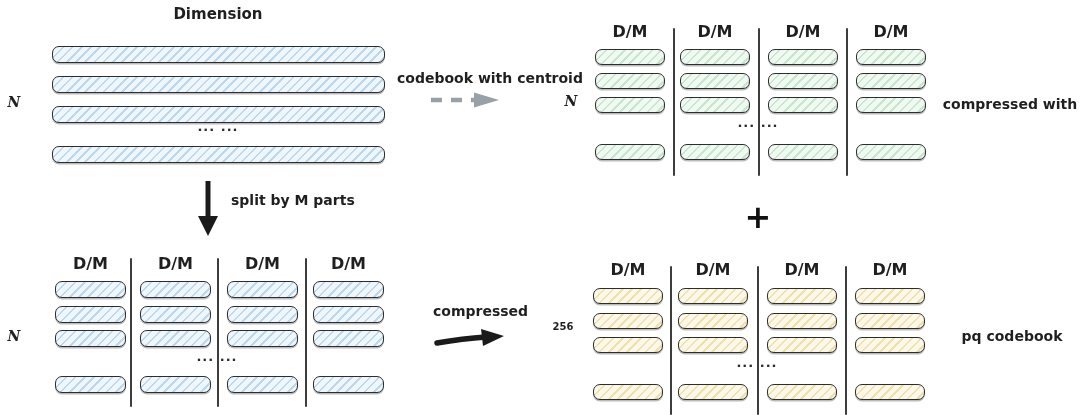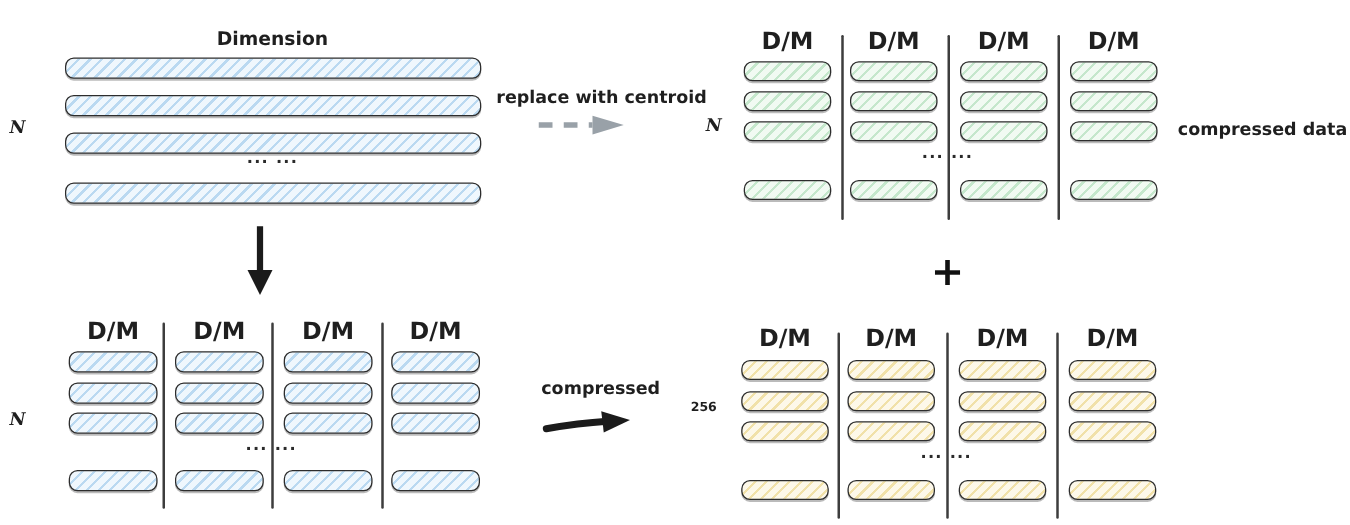--- a/index.html
+++ b/index.html
@@ -1,77 +1,79 @@
 <!DOCTYPE html>
 <html style="--ink: #2d2d2d; --arrow-gray: #99a1a8; --arrow-black: #1b1b1b; --blue-fill: #eff7fd; --blue-hatch: #bad9f1; --green-fill: #f1faf2; --green-hatch: #c5e7cc; --yellow-fill: #fdf8e9; --yellow-hatch: #f1e1a9;"><head>
 <meta charset="utf-8">
 <style>
   * { margin:0; padding:0; box-sizing:border-box; }
   html,body { width:1080px; height:420px; background:#ffffff; overflow:hidden;
     font-family:"DejaVu Sans", sans-serif; color:#1f1f1f; }
   .canvas { position:relative; width:1080px; height:420px; background:#ffffff; }
 
   .label { position:absolute; white-space:nowrap; font-weight:600; }
-  .title { font-size:15px; text-align:center;margin-top:17px; }
+  .title { font-size:15px; text-align:center; }
   .caption { font-size:14px; text-align:center; }
   .arrow-label { font-size:14px; }
   .rowlab { font-family:"DejaVu Serif", serif; font-style:italic; font-size:14px;
     font-weight:600; text-align:center; }
   .numlab { font-size:10px; font-weight:600; text-align:center; }
   .plus { font-size:32px; font-weight:700; text-align:center; color:#111; }
   .ellipsis { position:absolute; font-size:13px; font-weight:700; letter-spacing:1px;
     text-align:center; color:#2a2a2a; }
 
   .bar { position:absolute; border:1.8px solid #2d2d2d; border-radius:7px;
     box-shadow:0 1.5px 0 rgba(60,60,60,.35); }
   .bar.blue   { background:repeating-linear-gradient(135deg, var(--blue-hatch) 0 1.8px, rgba(0,0,0,0) 1.8px 6.5px), var(--blue-fill); }
   .bar.green  { background:repeating-linear-gradient(135deg, var(--green-hatch) 0 1.8px, rgba(0,0,0,0) 1.8px 6.5px), var(--green-fill); }
   .bar.yellow { background:repeating-linear-gradient(135deg, var(--yellow-hatch) 0 1.8px, rgba(0,0,0,0) 1.8px 6.5px), var(--yellow-fill); }
 
   .sep { position:absolute; width:2.2px; background:#3d3d3d; border-radius:2px; }
-  .colhead { position:absolute; text-align:center; font-size:19px; font-weight:600; }
+  .colhead { position:absolute; text-align:center; font-size:16px; font-weight:600; }
   svg.arrow { position:absolute; overflow:visible; }
 </style>
 </head>
 <body>
 
 <div class="canvas" id="canvas">
 
   <div class="label title" style="left:153px; top:5px; width:130px;">Dimension</div>
   <div class="label rowlab" style="left:3px; top:94px; width:22px;">N</div>
   <div class="ellipsis" style="left:188px; top:119px; width:60px;">... ...</div>
 
-  <div class="label arrow-label" style="left:397px; top:70px; width:160px; text-align:center;">replace with centroid</div>
+  <div class="label arrow-label" style="left:397px; top:70px; width:160px; text-align:center;">codebook with centroid</div>
   <svg class="arrow" style="left:428px; top:91px;" width="76" height="18" viewBox="0 0 76 18">
     <line x1="3" y1="9" x2="46" y2="9" stroke="#99a1a8" stroke-width="4.5" stroke-dasharray="11 9"></line>
     <polygon points="46,1.5 71,9 46,16.5" fill="#99a1a8"></polygon>
   </svg>
 
   <svg class="arrow" style="left:196px; top:178px;" width="24" height="60" viewBox="0 0 24 60">
     <line x1="12" y1="3" x2="12" y2="40" stroke="#1b1b1b" stroke-width="5"></line>
     <polygon points="2,38 22,38 12,58" fill="#1b1b1b"></polygon>
   </svg>
+  <div class="label arrow-label" style="left:231px; top:192px;">split by M parts</div>
 
   <div class="label rowlab" style="left:560px; top:93px; width:22px;">N</div>
   <div class="ellipsis" style="left:728px; top:115px; width:60px;">... ...</div>
-  <div class="label caption" style="left:940px; top:96px; width:140px;">compressed data</div>
+  <div class="label caption" style="left:940px; top:96px; width:140px;">compressed with</div>
 
   <div class="label plus" style="left:742px; top:198px; width:32px;">+</div>
 
   <div class="label rowlab" style="left:3px; top:328px; width:22px;">N</div>
   <div class="ellipsis" style="left:187px; top:349px; width:60px;">... ...</div>
 
   <div class="label arrow-label" style="left:433px; top:303px; width:80px; text-align:center;">compressed</div>
   <svg class="arrow" style="left:434px; top:326px;" width="72" height="24" viewBox="0 0 72 24">
     <path d="M3,17 C20,14 36,12 52,11" fill="none" stroke="#1b1b1b" stroke-width="5.5" stroke-linecap="round"></path>
     <polygon points="47,3 70,10 49,20" fill="#1b1b1b"></polygon>
   </svg>
 
   <div class="label numlab" style="left:546px; top:321px; width:34px;">256</div>
   <div class="ellipsis" style="left:727px; top:355px; width:60px;">... ...</div>
+  <div class="label caption" style="left:947px; top:328px; width:130px;">pq codebook</div>
 
 <div class="bar blue" style="left: 52px; top: 46px; width: 333px; height: 17px;"></div>
     <div class="bar blue" style="left: 52px; top: 76px; width: 333px; height: 17px;"></div>
     <div class="bar blue" style="left: 52px; top: 106px; width: 333px; height: 17px;"></div>
     <div class="bar blue" style="left: 52px; top: 146px; width: 333px; height: 17px;"></div>
     <div class="colhead" style="left: 595px; top: 22px; width: 70px;">D/M</div>
     <div class="bar green" style="left: 595px; top: 49px; width: 70px; height: 16px;"></div>
     <div class="bar green" style="left: 595px; top: 73px; width: 70px; height: 16px;"></div>
     <div class="bar green" style="left: 595px; top: 97px; width: 70px; height: 16px;"></div>
     <div class="bar green" style="left: 595px; top: 144px; width: 70px; height: 16px;"></div>

